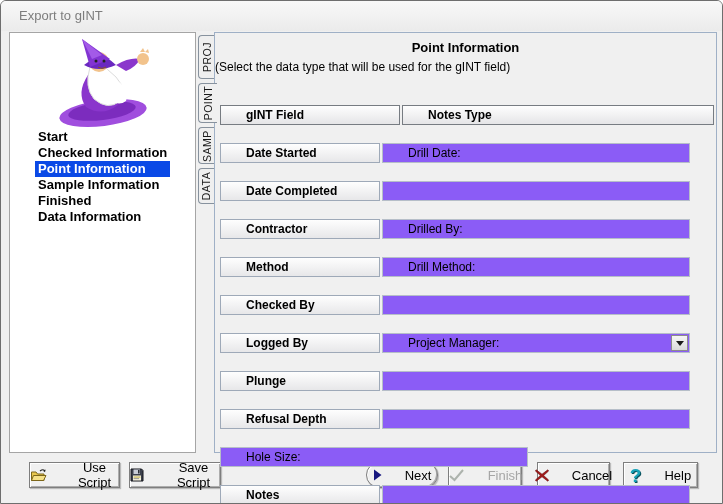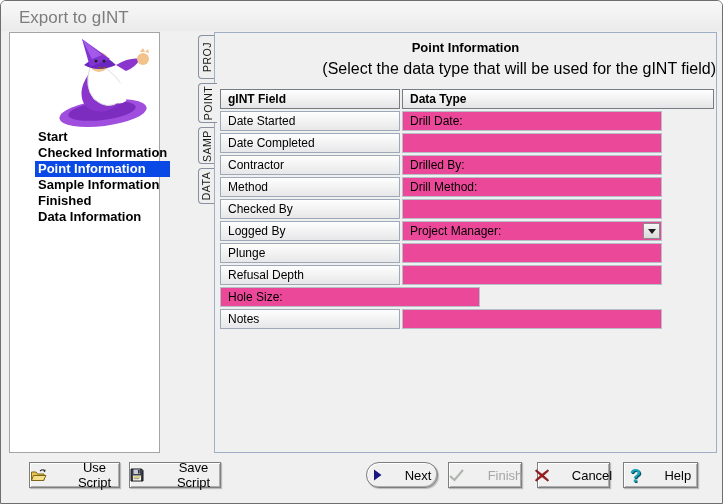--- a/index.html
+++ b/index.html
@@ -8,25 +8,25 @@
     position:relative;width:723px;height:504px;
     background:#f0f0f0;border:1px solid #6e6e6e;
     border-radius:6px 6px 0 0;overflow:hidden;
     font-family:"Liberation Sans",sans-serif;
   }
   .titlebar{
     position:absolute;left:0;top:0;width:100%;height:30px;
     background:linear-gradient(#f8f8f8,#ebebeb);
   }
   .titlebar .title{
-    position:absolute;left:18px;top:7px;font-size:17px;color:#7d7d7d;
+    position:absolute;left:18px;top:7px;font-size:13px;color:#7d7d7d;
   }
   
   .steps-panel{
-    position:absolute;left:8px;top:31px;width:151px;height:421px;
+    position:absolute;left:8px;top:31px;width:187px;height:421px;
     background:#ffffff;border:1px solid #a5a5a5;text-decoration:underline;
   }
   .wizard{position:absolute;left:36px;top:2px;width:122px;height:96px;}
   .step-list{
     position:absolute;left:25px;top:96px;margin:0;padding:0;list-style:none;
     font-size:13px;font-weight:bold;color:#000;line-height:16px;
   }
   .step-list li{padding:0 3px;white-space:nowrap;}
   .step-list li.active{background:#0a49e6;color:#fff;}
   
@@ -46,27 +46,27 @@
   .vtab-proj {top:3px;height:44px;}
   .vtab-point{top:51px;height:40px;}
   .vtab-samp {top:95px;height:37px;}
   .vtab-data {top:136px;height:36px;}
   
   .main-panel{
     position:absolute;left:213px;top:31px;width:503px;height:421px;
     background:#f0f0f0;border:1px solid #9fb0c6;z-index:2;
   }
   .panel-title{margin:7px 0 0 0;text-align:center;font-size:13px;font-weight:bold;color:#000;}
-  .panel-subtitle{margin:5px 0 0 0;text-align:right;font-size:16px;color:#000;}
+  .panel-subtitle{margin:5px 0 0 0;text-align:left;font-size:12px;color:#000;}
   
   .map-table{position:absolute;left:5px;top:56px;width:494px;}
   .trow{display:flex;gap:2px;margin-bottom:2px;}
-  .cell{height:20px;line-height:18px;padding:0 7px;font-size:12px;overflow:hidden;white-space:nowrap;}
-  .fcell{width:180px;font-weight:normal;background:linear-gradient(#fefefe,#e7e7e9);border:1px solid #9ea9b8;color:#000;}
-  .vcell{width:260px;background:#ec4899;border:1px solid #b6bec8;position:relative;color:#000;}
+  .cell{height:20px;line-height:18px;padding:0 25px;font-size:12px;overflow:hidden;white-space:nowrap;margin-top:16px;}
+  .fcell{width:160px;font-weight:bold;background:linear-gradient(#fefefe,#e7e7e9);border:1px solid #9ea9b8;color:#000;}
+  .vcell{width:308px;background:#8b5cf6;border:1px solid #b6bec8;position:relative;color:#000;}
   .hcell{font-weight:bold;background:linear-gradient(#fefefe,#e5e5e7);border:1px solid #777c82;color:#000;}
   .hcell.c1{width:180px;}
   .hcell.c2{width:312px;}
   .combo-btn{
     position:absolute;right:1px;top:1px;width:17px;height:16px;
     background:linear-gradient(#f6f6f6,#dadada);border:1px solid #8c8c8c;
     display:flex;align-items:center;justify-content:center;cursor:pointer;
   }
   .combo-arrow{width:0;height:0;border-left:4px solid transparent;border-right:4px solid transparent;border-top:5px solid #1a1a1a;}
   
@@ -140,21 +140,21 @@
       </div>
   </div>
 
   <div class="main-panel">
     <div class="panel-title">Point Information</div>
     <div class="panel-subtitle">(Select the data type that will be used for the gINT field)</div>
 
     <div class="map-table">
       <div class="trow">
         <div class="cell hcell c1">gINT Field</div>
-        <div class="cell hcell c2">Data Type</div>
+        <div class="cell hcell c2">Notes Type</div>
       </div>
 
       <div class="trow">
         <div class="cell fcell">Date Started</div>
         <div class="cell vcell">Drill Date:</div>
       </div>
       <div class="trow">
         <div class="cell fcell">Date Completed</div>
         <div class="cell vcell"></div>
       </div>

